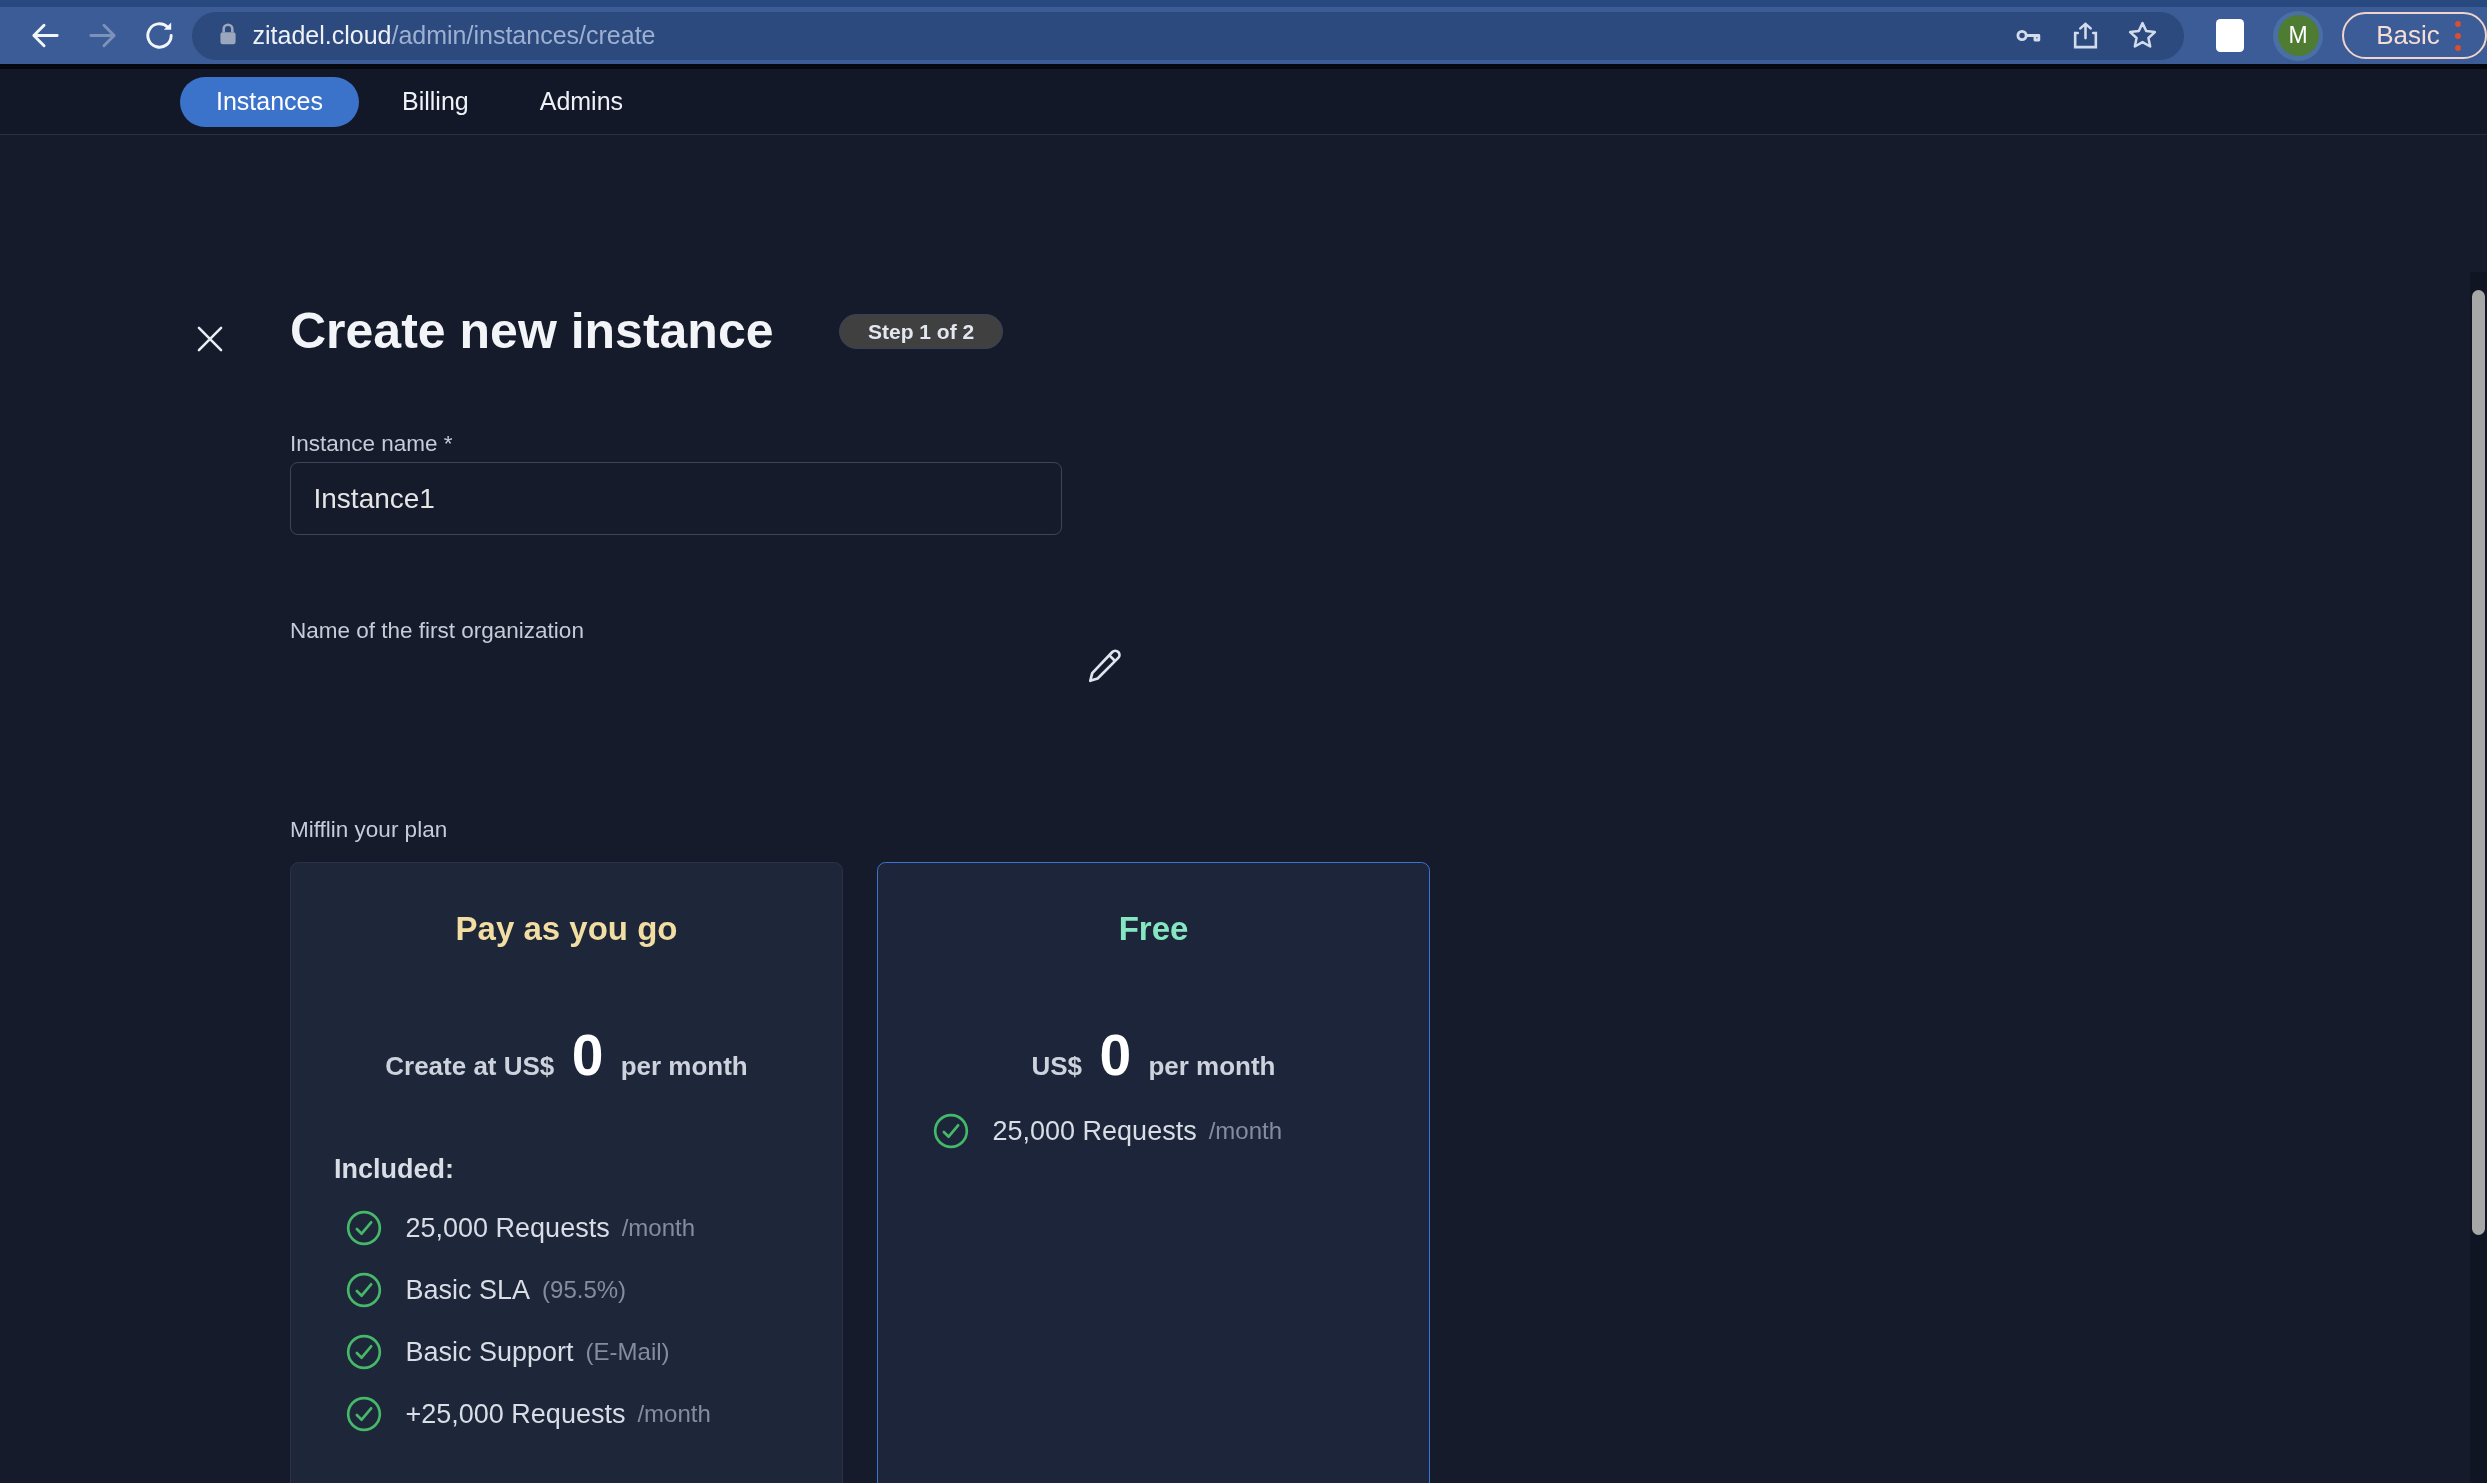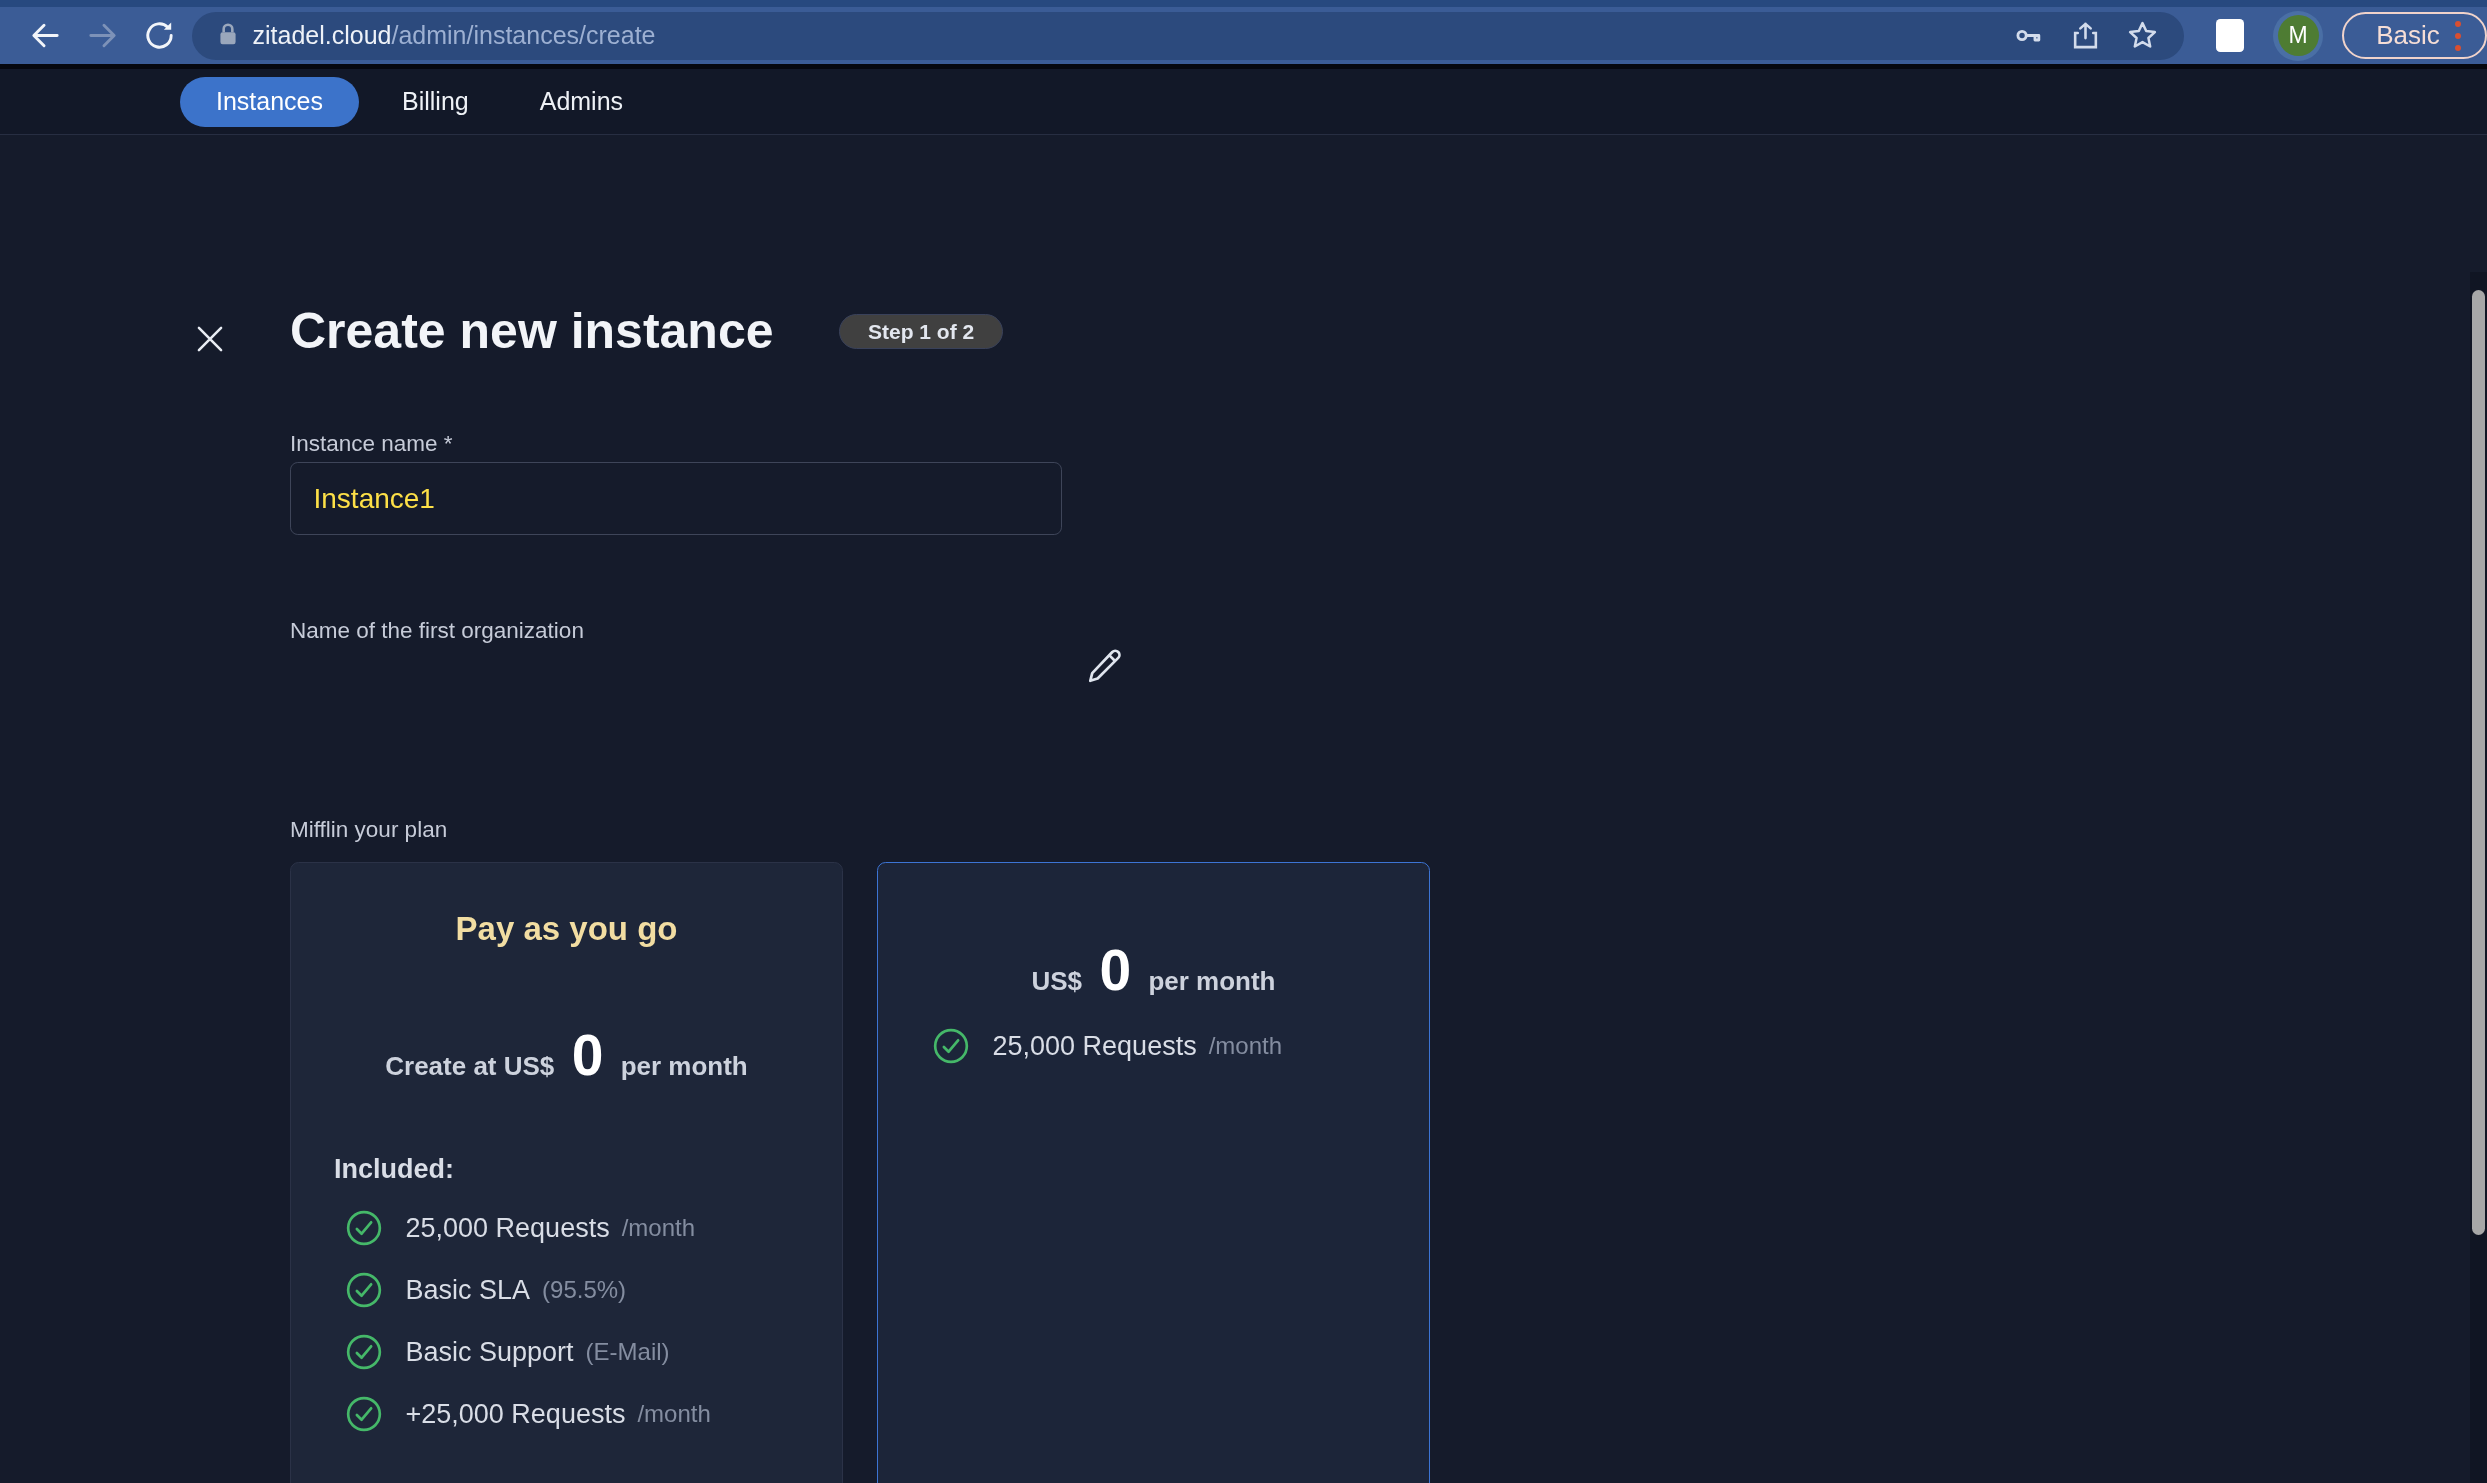--- a/index.html
+++ b/index.html
@@ -75,21 +75,21 @@
     font-size: 21px; font-weight: bold; color: #e3e7ef;
   }
 
   .field-label { position: absolute; font-size: 22.5px; color: #c6cbd8; }
   .label-1 { left: 290px; top: 295px; }
   .label-2 { left: 290px; top: 482px; }
 
   .text-input {
     position: absolute; left: 290px; width: 772px; height: 73px;
     background: transparent; border: 1.7px solid #3e4559; border-radius: 7.8px;
-    color: #fde047; font-size: 28px; font-family: inherit; padding: 0 22.5px;
+    color: #e5e5e5; font-size: 28px; font-family: inherit; padding: 0 22.5px;
     outline: none;
   }
   .text-input::placeholder { color: #6e7890; opacity: 1; }
   .input-1 { top: 326px; }
   .input-2 { top: 491px; }
   .edit-btn { position: absolute; left: 1081px; top: 506px; width: 48px; height: 48px; display: flex; align-items: center; justify-content: center; }
 
   .plans-label { position: absolute; left: 290px; top: 681px; font-size: 22.5px; color: #c6cbd8; }
 
   .plan-card {
@@ -257,20 +257,21 @@
       <svg width="38" height="38" viewBox="0 0 24 24">
           <circle cx="12" cy="12" r="10" fill="none" stroke="#45b869" stroke-width="1.7"></circle>
           <path d="M7.5 12.6l3 3 6-7.2" fill="none" stroke="#45b869" stroke-width="1.7" stroke-linecap="round" stroke-linejoin="round"></path>
         </svg>
       <span class="feat-text">+25,000 Requests</span>
       <span class="feat-note">/month</span>
     </div>
   </div>
 
   <div class="plan-card card-free">
+    <div class="plan-title title-free">Free</div>
     <div class="price-row">
       <span class="price-side">US$</span>
       <span class="price-amount">0</span>
       <span class="price-side">per month</span>
     </div>
 
     <div class="feat-row">
       <svg width="38" height="38" viewBox="0 0 24 24">
           <circle cx="12" cy="12" r="10" fill="none" stroke="#45b869" stroke-width="1.7"></circle>
           <path d="M7.5 12.6l3 3 6-7.2" fill="none" stroke="#45b869" stroke-width="1.7" stroke-linecap="round" stroke-linejoin="round"></path>

